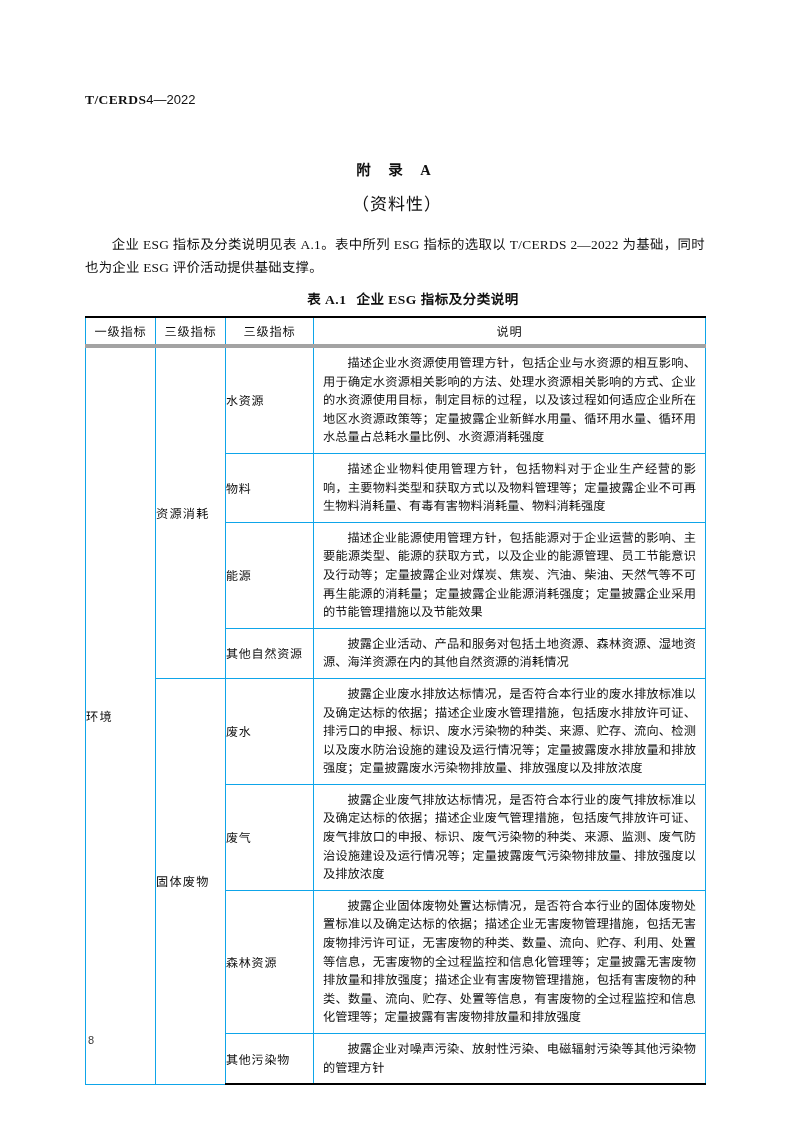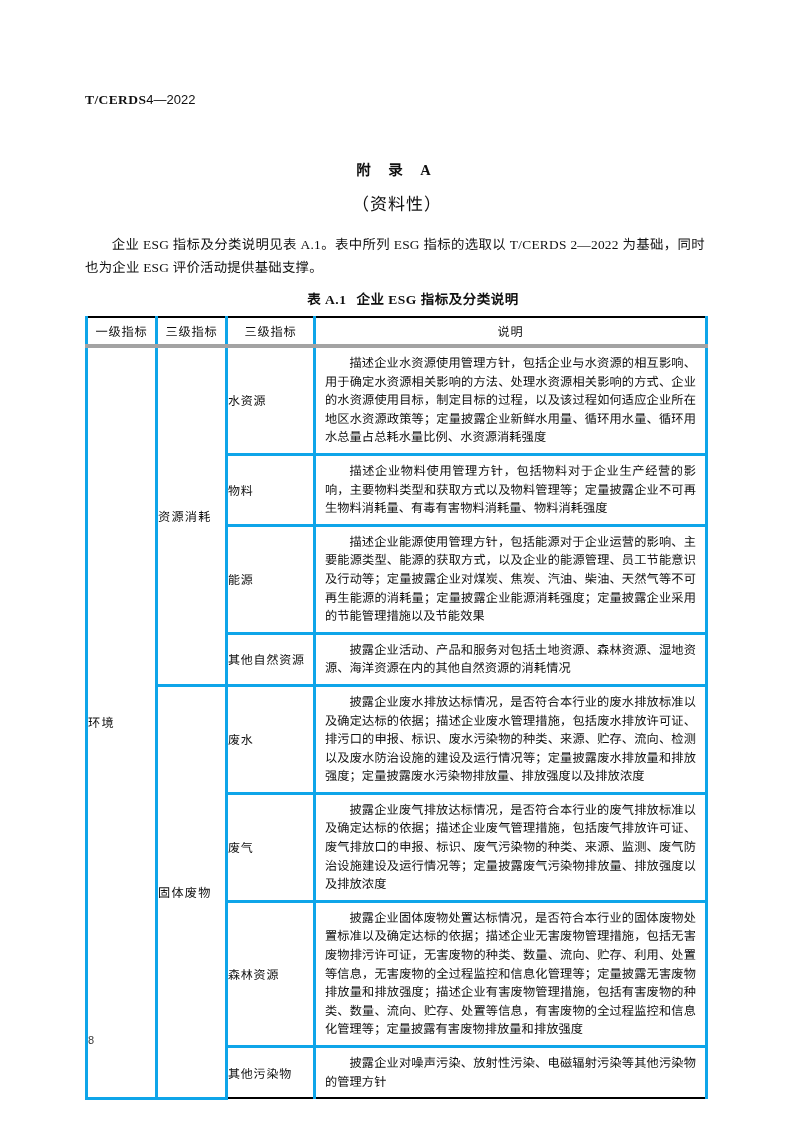--- a/index.html
+++ b/index.html
@@ -107,21 +107,21 @@
     width: 620px;
     table-layout: fixed;
     font-size: 12.2px;
   }
   table.esg col.c1 { width: 70px; }
   table.esg col.c2 { width: 70px; }
   table.esg col.c3 { width: 88px; }
   table.esg col.c4 { width: 392px; }
 
   table.esg th, table.esg td {
-    border: 3px solid #0ea5e9;
+    border: 1px solid #0ea5e9;
     vertical-align: middle;
     padding: 0;
   }
   table.esg thead th {
     border-top: 2px solid #000;
     border-bottom: 4px solid #a3a3a3;
     height: 26px;
     text-align: center;
     font-weight: normal;
     font-size: 12.2px;

